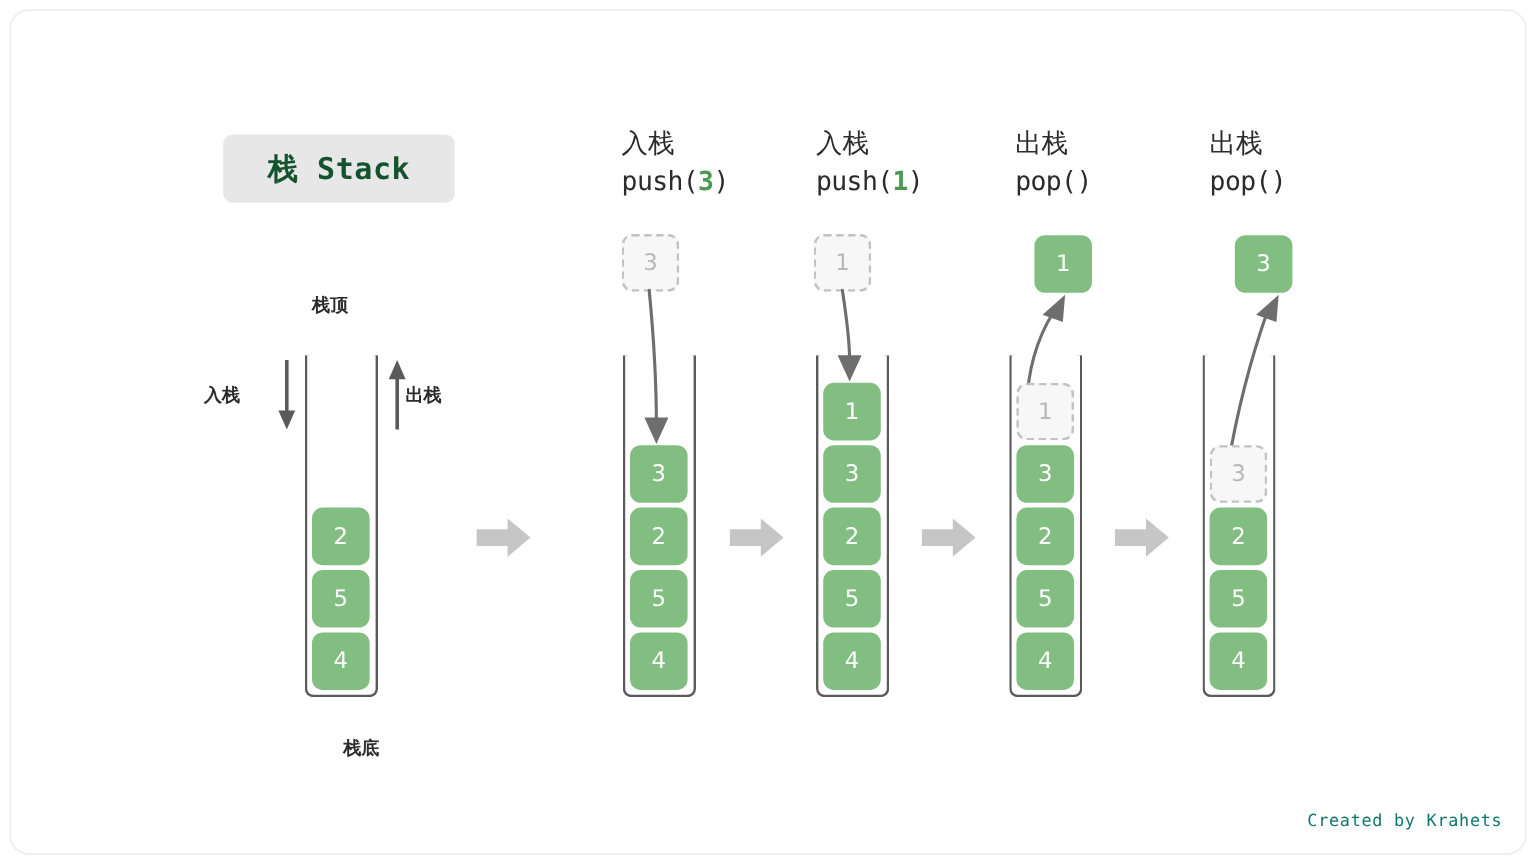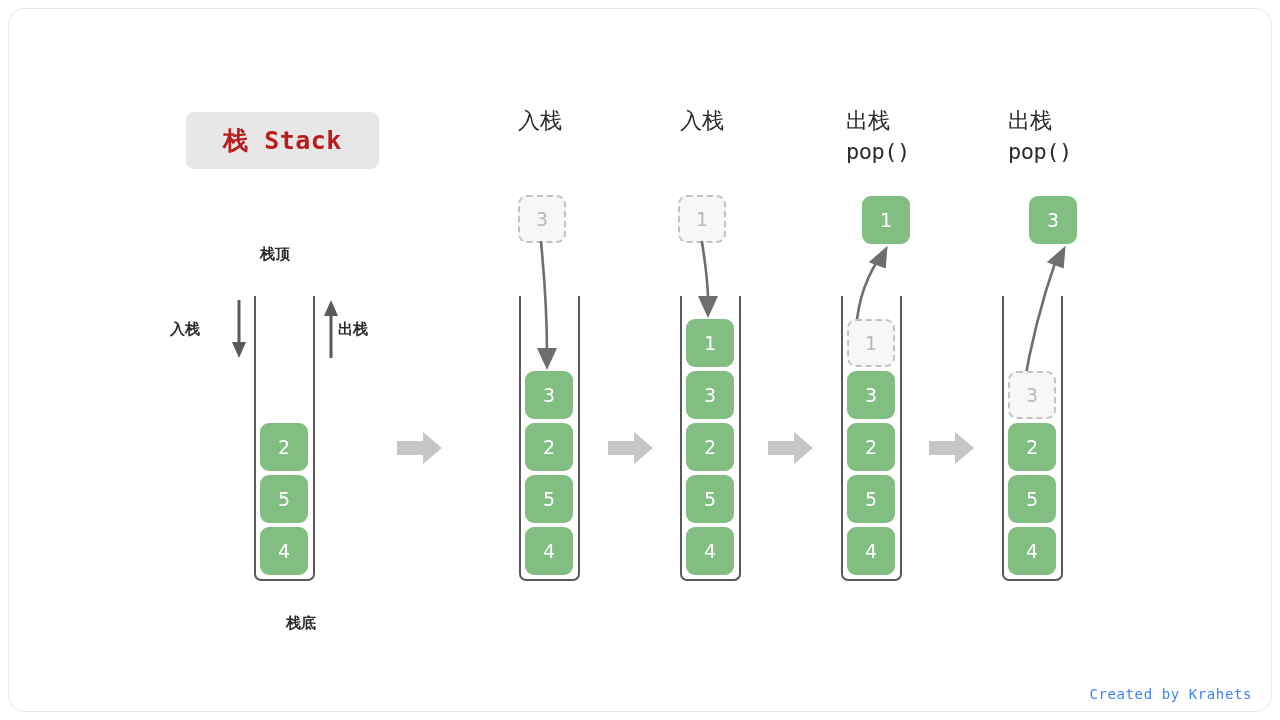--- a/index.html
+++ b/index.html
@@ -44,21 +44,21 @@
     background: #e7e7e7;
     border-radius: 8px;
     display: flex;
     align-items: center;
     justify-content: center;
   }
   #title-chip .t {
     font-family: "DejaVu Sans Mono", "Liberation Mono", monospace;
     font-size: 25px;
     font-weight: bold;
-    color: #b91c1c;
+    color: #14532d;
     letter-spacing: 0.5px;
     white-space: nowrap;
   }
 
   
   .cjk-label {
     position: absolute;
     font-family: "DejaVu Sans", "Liberation Sans", sans-serif;
     font-size: 15px;
     font-weight: bold;
@@ -136,24 +136,24 @@
   
   .dir-arrow { position: absolute; }
 
   
   .motion { position: absolute; overflow: visible; }
 
   
   #watermark {
     position: absolute;
     right: 28px;
-    bottom: 18px;
+    bottom: 28px;
     font-family: "DejaVu Sans Mono", "Liberation Mono", monospace;
     font-size: 14px;
-    color: #3b82f6;
+    color: #0f766e;
     letter-spacing: 0.6px;
     white-space: nowrap;
   }
 </style>
 </head>
 <body>
 
 <div id="page">
   <div id="frame"></div>
 
@@ -180,20 +180,21 @@
   <div class="cell solid" style="left:260px; top:423px;">2</div>
   <div class="cell solid" style="left:260px; top:475px;">5</div>
   <div class="cell solid" style="left:260px; top:527px;">4</div>
 
   <svg class="sep-arrow" style="left:397px; top:431px;" viewBox="0 0 46 34">
     <polygon points="0,10 26,10 26,1 45,17 26,33 26,24 0,24" fill="#c6c6c6"></polygon>
   </svg>
 
   <div class="col-head" style="left:518px; top:106px;">
     <div class="line1">入栈</div>
+    <div class="line2"><span>push(</span><span class="num">3</span><span>)</span></div>
   </div>
 
   <div class="cell ghost" style="left:518px; top:195px;">3</div>
 
   <svg class="motion" style="left:505px; top:238px;" width="110" height="140">
     <path d="M36 4 C 40 45, 42 85, 42 116" fill="none" stroke="#6e6e6e" stroke-width="2.6" stroke-linecap="round"></path>
     <polygon points="42,132 32,110 52,110" fill="#6e6e6e"></polygon>
   </svg>
 
   <div class="tube" style="left:519px; top:296px; width:61px; height:285px;"></div>
@@ -201,20 +202,21 @@
   <div class="cell solid" style="left:525px; top:423px;">2</div>
   <div class="cell solid" style="left:525px; top:475px;">5</div>
   <div class="cell solid" style="left:525px; top:527px;">4</div>
 
   <svg class="sep-arrow" style="left:608px; top:431px;" viewBox="0 0 46 34">
     <polygon points="0,10 26,10 26,1 45,17 26,33 26,24 0,24" fill="#c6c6c6"></polygon>
   </svg>
 
   <div class="col-head" style="left:680px; top:106px;">
     <div class="line1">入栈</div>
+    <div class="line2"><span>push(</span><span class="num">1</span><span>)</span></div>
   </div>
 
   <div class="cell ghost" style="left:678px; top:195px;">1</div>
 
   <svg class="motion" style="left:668px; top:238px;" width="100" height="90">
     <path d="M34 4 C 38 30, 40 46, 40 62" fill="none" stroke="#6e6e6e" stroke-width="2.6" stroke-linecap="round"></path>
     <polygon points="40,80 30,58 50,58" fill="#6e6e6e"></polygon>
   </svg>
 
   <div class="tube" style="left:680px; top:296px; width:61px; height:285px;"></div>

